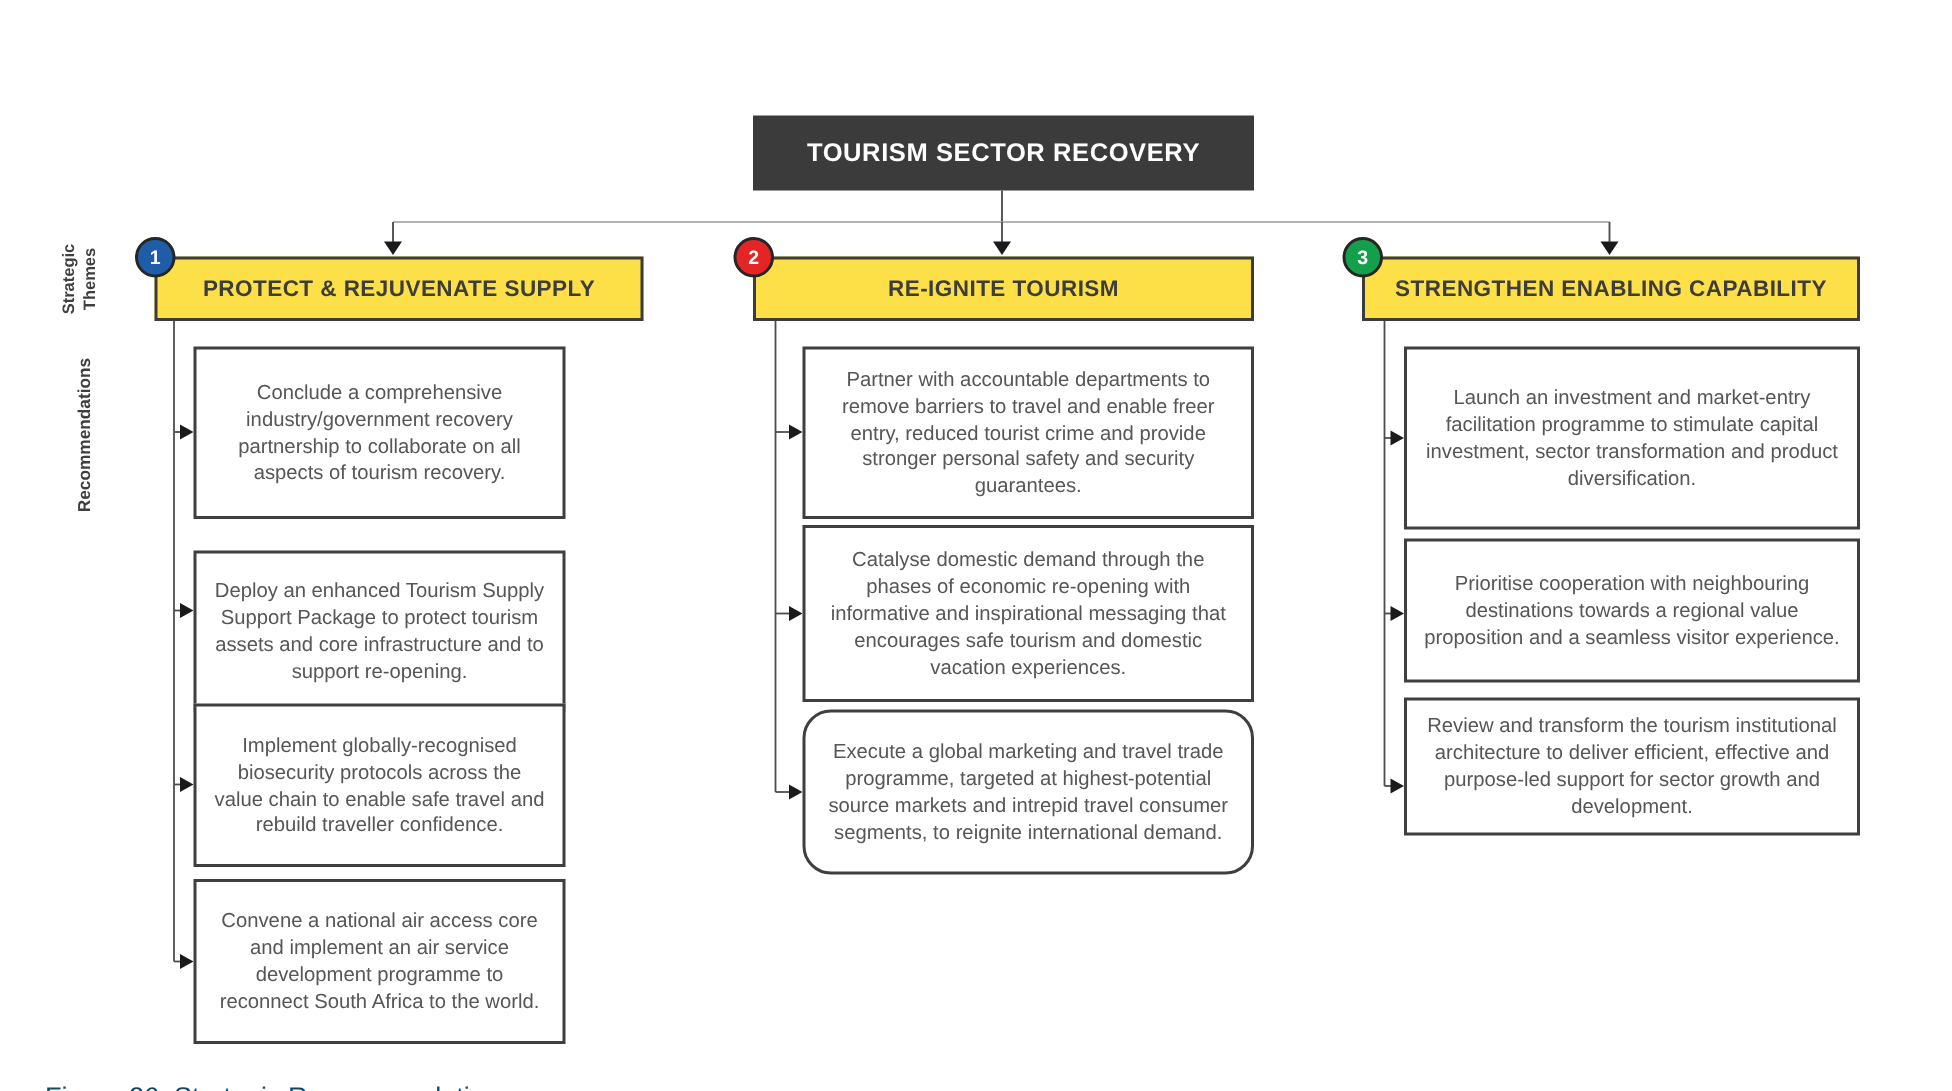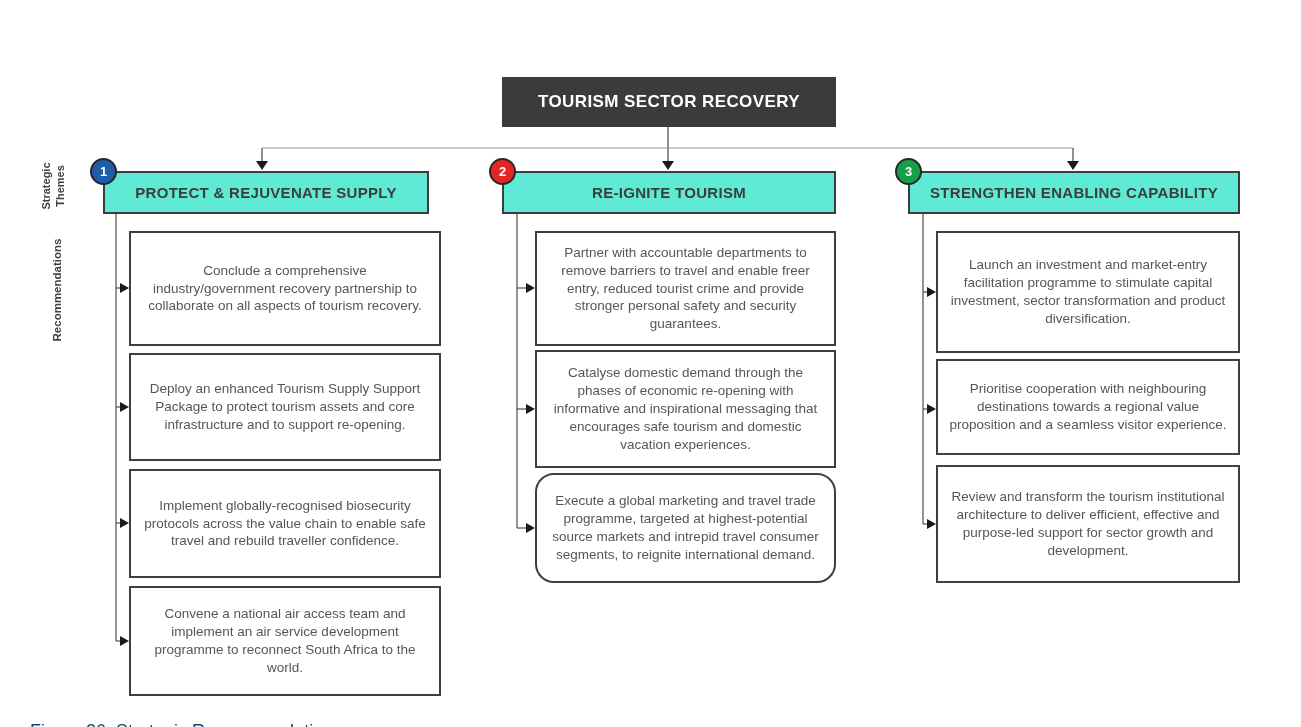--- a/index.html
+++ b/index.html
@@ -16,21 +16,21 @@
   .root-box{
     position:absolute;left:502px;top:49px;width:334px;height:50px;
     background:#3b3b3b;color:#ffffff;
     display:flex;align-items:center;justify-content:center;
     font-size:17px;font-weight:bold;letter-spacing:.4px;
     z-index:2;
   }
 
   .theme-header{
     position:absolute;top:143px;height:43px;
-    background:#5eead4;border:2px solid #3c3c3c;
+    background:#fde047;border:2px solid #3c3c3c;
     box-sizing:border-box;
     display:flex;align-items:center;justify-content:center;
     font-size:15px;font-weight:bold;color:#3d3d3d;letter-spacing:.3px;
     z-index:2;
   }
   .hdr-1{left:103px;width:326px;}
   .hdr-2{left:502px;width:334px;}
   .hdr-3{left:908px;width:332px;}
 
   .badge{
@@ -44,30 +44,30 @@
   .bdg-2{left:489px;}
   .bdg-3{left:895px;}
 
   .rec-box{
     position:absolute;background:#ffffff;border:2px solid #3f3f3f;
     box-sizing:border-box;
     display:flex;align-items:center;justify-content:center;
     text-align:center;font-size:13.5px;color:#565656;line-height:1.32;
     padding:6px 10px;z-index:2;
   }
-  .c1{left:129px;width:312px;}
+  .c1{left:129px;width:248px;}
   .c2{left:535px;width:301px;}
   .c3{left:936px;width:304px;}
 
-  .r1a{top:203px;height:115px;} .r1b{top:325px;height:108px;text-align:center;}
+  .r1a{top:203px;height:115px;} .r1b{top:339px;height:108px;text-align:center;}
   .r1c{top:441px;height:109px;} .r1d{top:558px;height:110px;}
   .r2a{top:203px;height:115px;} .r2b{top:322px;height:118px;}
   .r2c{top:445px;height:110px;border-radius:19px;}
   .r3a{top:203px;height:122px;} .r3b{top:331px;height:96px;}
-  .r3c{top:437px;height:118px;}
+  .r3c{top:437px;height:92px;}
 
   .vlabel{
     position:absolute;display:flex;align-items:center;justify-content:center;
     transform:rotate(-90deg);color:#3f3f3f;font-weight:bold;
     text-align:center;z-index:2;
   }
   .vl-themes{left:14px;top:133px;width:80px;height:50px;font-size:11px;line-height:1.25;}
   .vl-recs{left:-8px;top:252px;width:130px;height:20px;font-size:11.5px;}
 
   .caption{
@@ -141,21 +141,21 @@
   <div class="badge bdg-2" style="background: rgb(227, 37, 38);">
     <span>2</span>
   </div>
   <div class="badge bdg-3" style="background: rgb(20, 160, 74);">
     <span>3</span>
   </div>
 
   <div class="rec-box c1 r1a">Conclude a comprehensive industry/government recovery partnership to collaborate on all aspects of tourism recovery.</div>
   <div class="rec-box c1 r1b">Deploy an enhanced Tourism Supply Support Package to protect tourism assets and core infrastructure and to support re-opening.</div>
   <div class="rec-box c1 r1c">Implement globally-recognised biosecurity protocols across the value chain to enable safe travel and rebuild traveller confidence.</div>
-  <div class="rec-box c1 r1d">Convene a national air access team and implement an air service development programme to reconnect South Africa to the world.</div>
+  <div class="rec-box c1 r1d">Convene a national air access core and implement an air service development programme to reconnect South Africa to the world.</div>
 
   <div class="rec-box c2 r2a">Partner with accountable departments to remove barriers to travel and enable freer entry, reduced tourist crime and provide stronger personal safety and security guarantees.</div>
   <div class="rec-box c2 r2b">Catalyse domestic demand through the phases of economic re-opening with informative and inspirational messaging that encourages safe tourism and domestic vacation experiences.</div>
   <div class="rec-box c2 r2c">Execute a global marketing and travel trade programme, targeted at highest-potential source markets and intrepid travel consumer segments, to reignite international demand.</div>
 
   <div class="rec-box c3 r3a">Launch an investment and market-entry facilitation programme to stimulate capital investment, sector transformation and product diversification.</div>
   <div class="rec-box c3 r3b">Prioritise cooperation with neighbouring destinations towards a regional value proposition and a seamless visitor experience.</div>
   <div class="rec-box c3 r3c">Review and transform the tourism institutional architecture to deliver efficient, effective and purpose-led support for sector growth and development.</div>
 
   <div class="caption">Figure 26: Strategic Recommendations</div>

